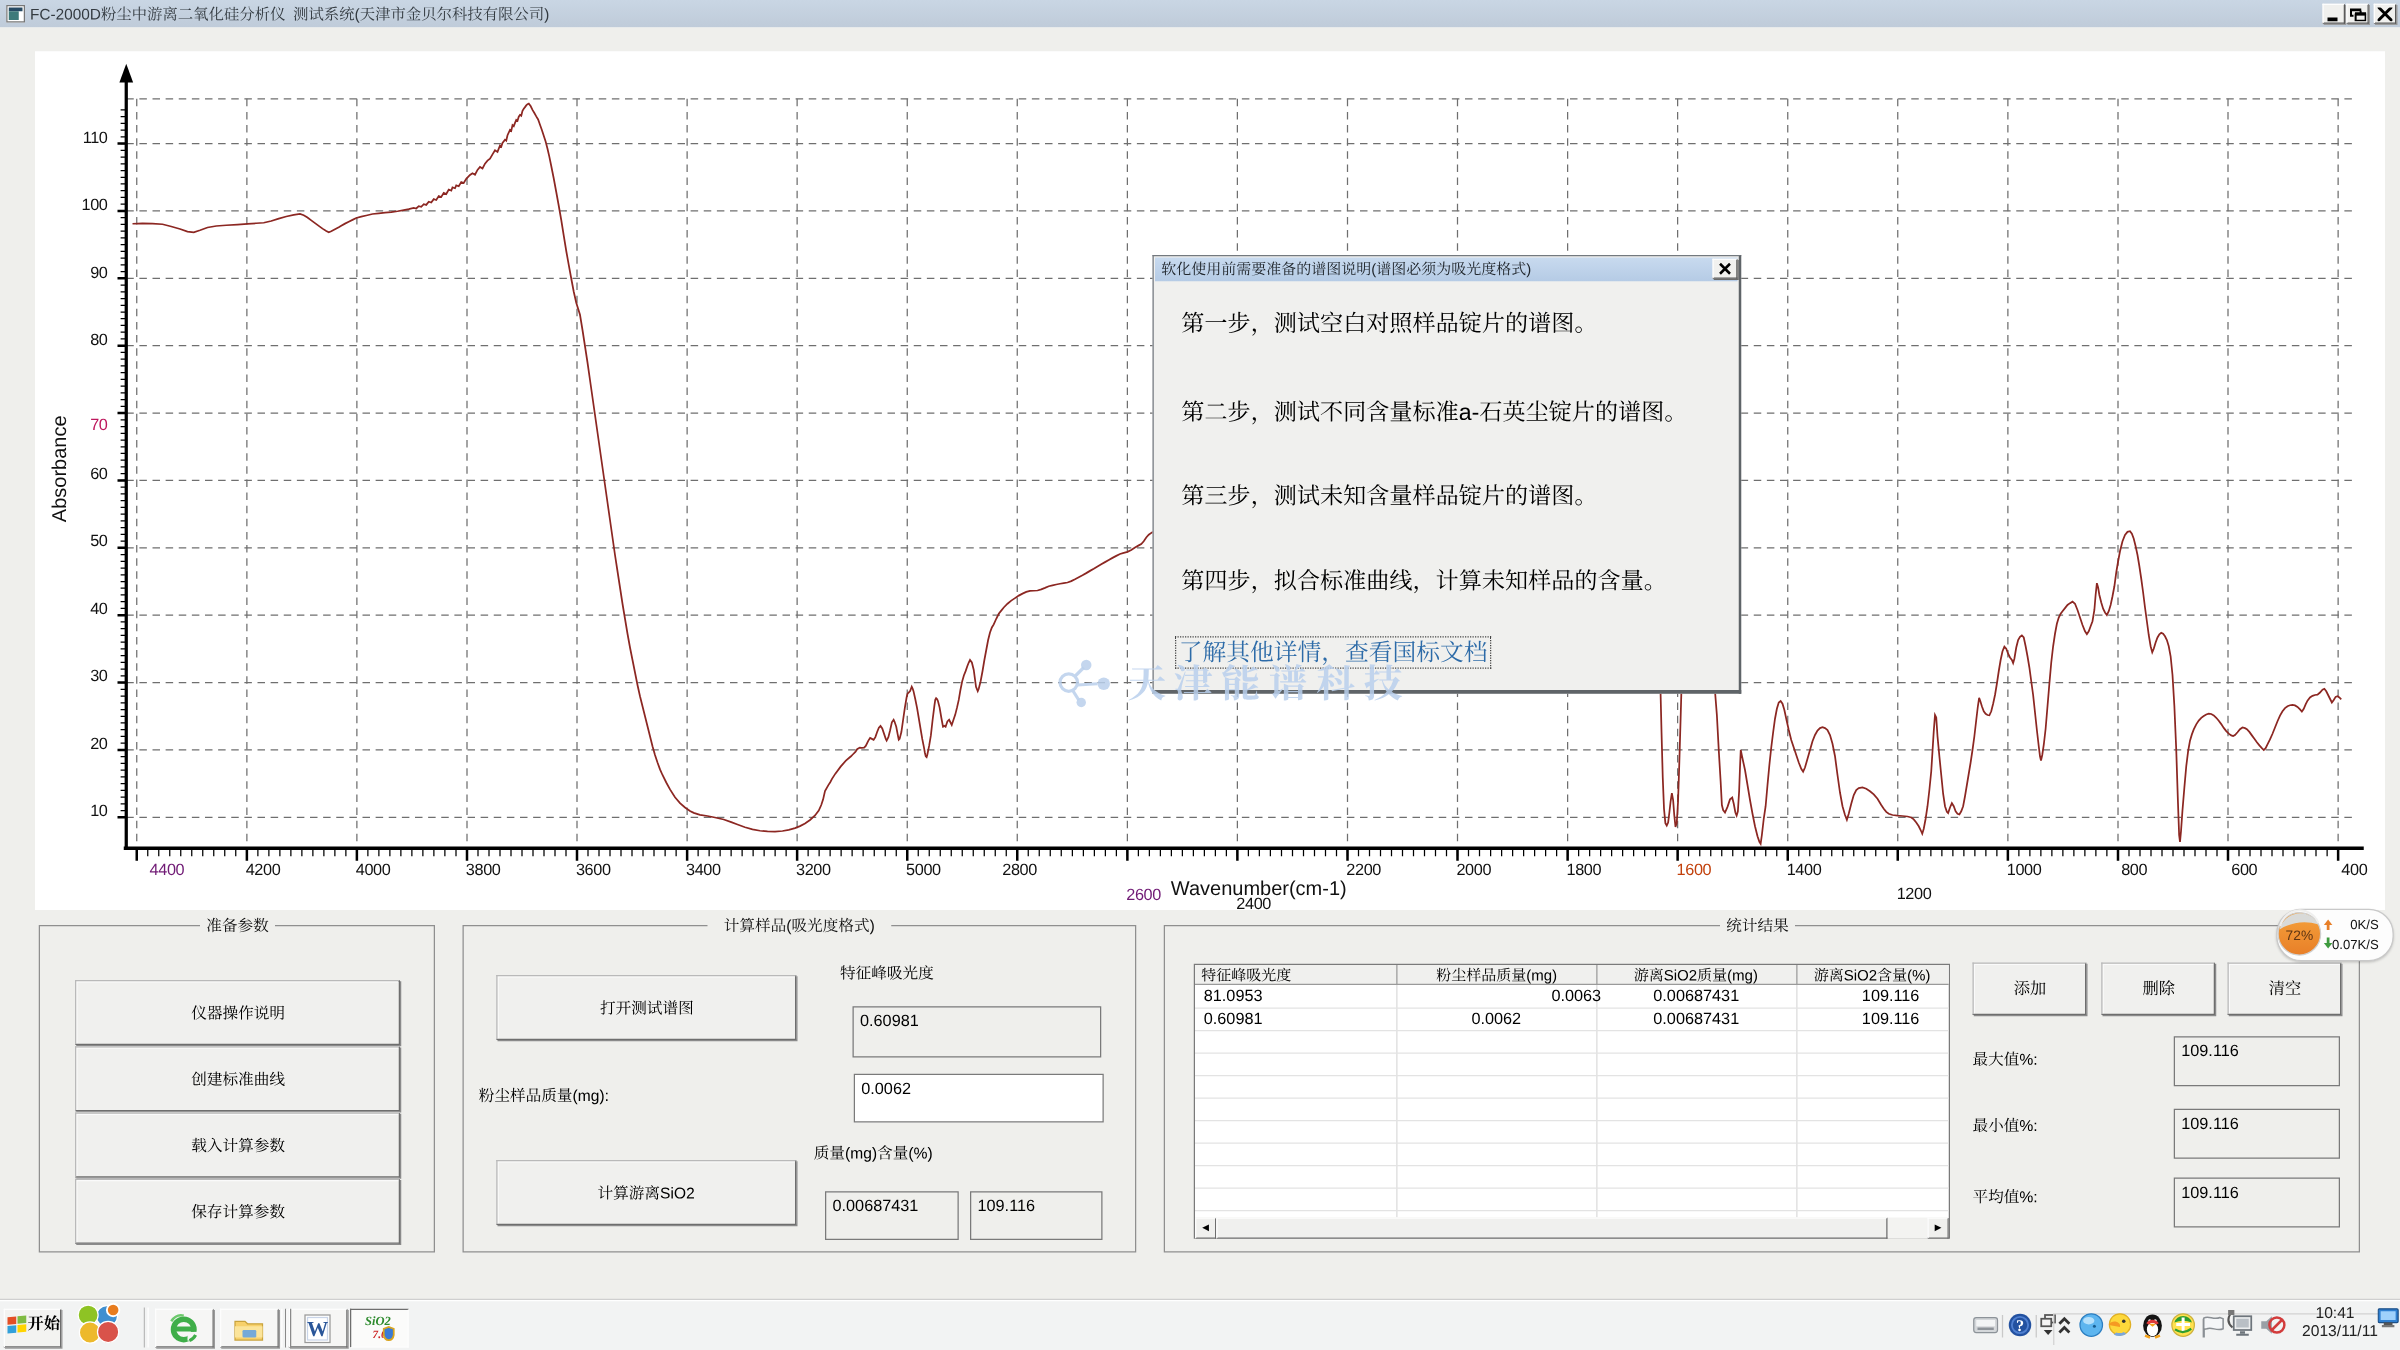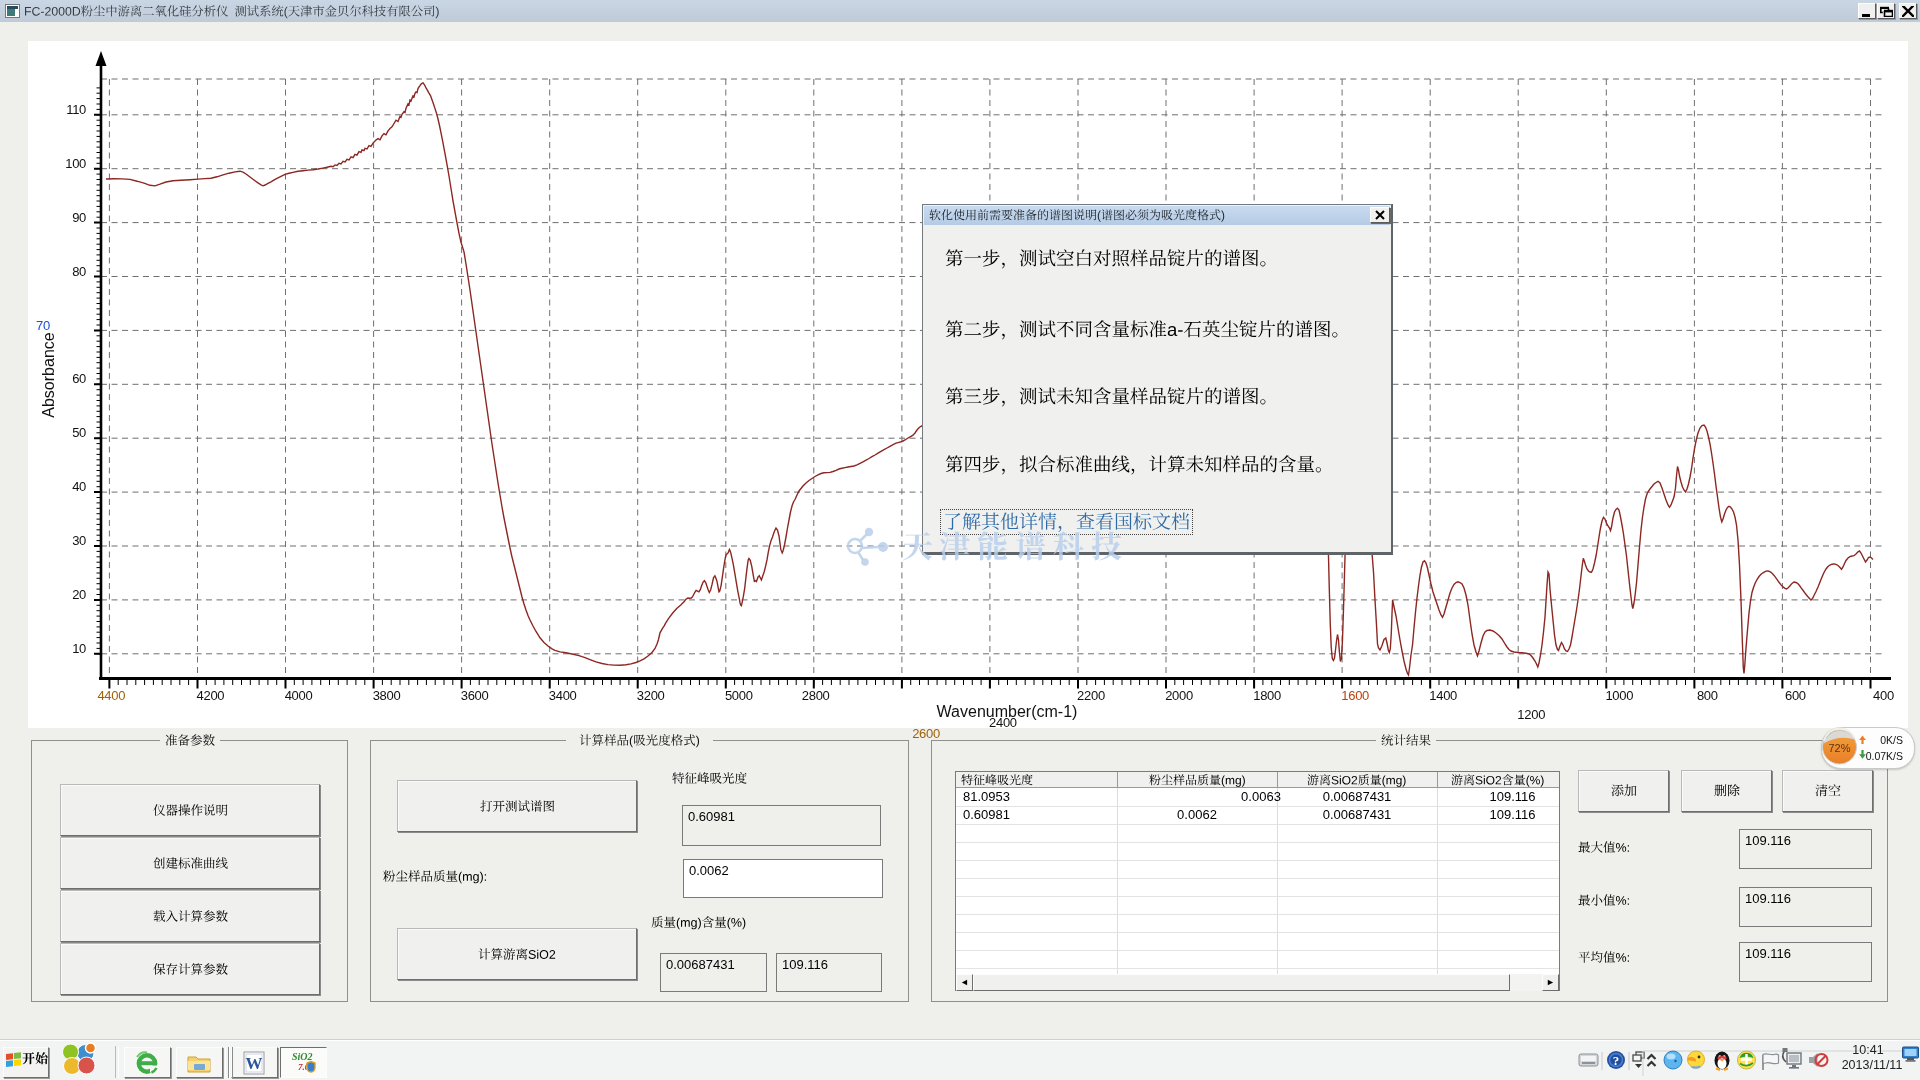--- a/index.html
+++ b/index.html
@@ -255,35 +255,35 @@
     <line x1="99" y1="678.5" x2="1891" y2="678.5" stroke="#000" stroke-width="2.8"></line>
     <polygon points="101,51 95.5,66 106.5,66" fill="#000"></polygon>
     <polyline fill="none" stroke="#8c2722" stroke-width="1.4" points="106,179 114,178.7 122,178.9 130,179.4 137,181.2 144,183.2 150,185.3 155,185.9 160,184.2 166,182 173,180.8 181,180.2 190,179.7 198,179.1 205,178.6 211,178.2 217,176.8 223,174.9 229,173.2 235,171.9 240,171.2 243,172.2 246,174 249,176.3 252,178.5 255,180.7 258,182.9 261,184.8 263,185.8 265,185 268,183.4 271,181.8 273,180.6 276,178.9 279,177.4 282,175.9 285,174.4 289,173.3 293,172.4 298,171.2 303,170.7 308,170.1 313,169.7 318,169 323,168.1 327,167.3 331,166.3 333,166.8 335,164.9 337,165.4 339,163.3 341,163.9 343,161.4 345,162 347,159.3 349,160 351,156.8 353,157.6 355,154.3 357,155.2 359,151.6 361,152.4 362,149.9 364,150.6 365,148.3 367,149 369,145.6 371,146.4 373,143.1 376,140 378,138.6 380,139.8 382,135.9 384,133.6 386,134.8 388,130.9 390,128.5 392,126.9 394,123.5 396,120.2 398,121.5 400,116.4 401,117.3 402,114.3 404,111.7 405,112.5 406,108.2 408,103.9 409,104.7 410,100.1 411,101 412,98.3 413,95.9 414,96.7 415,93.4 416,91.9 417,92.6 418,88.6 419,87 420,85.7 421,84.3 422,83.3 423,82.9 424.5,84.8 426,87.9 427.5,90.4 429,93.1 430.5,95.6 432,99.8 433.5,104 435,108.6 436.5,113.2 438,119 439.5,125.5 441,132.8 443,142.8 445,153.6 447,164.6 449,176 451,188.5 453,200.8 455,211.9 457,222.8 459,233.4 461,242.2 464,251.8 466,264 468,277 470,290 472,304 474,318 476,332 478,346 480,360 482,374 484,388 486,402 488,416 490,430 492,444 494,457 496,470 498,483 500,495 502,507 504,518 506,528 508,538 510,548 512,557 514,565 516,573 518,581 520,589 522,597 524,604 526,610 528,615.5 530,620 533,626 536,631.5 540,637.8 544,642.5 548,646 552,648.8 555,650.3 560,651.9 566,652.8 572,654 579,655.6 585,657.7 590,659.6 596,661.8 602,663.5 608,664.6 614,665.1 620,665.2 626,664.8 631,663.9 636,662.5 640,660.9 644,658.8 648,656 652,652.4 655,648.5 657,644 658.5,639.5 660,632.8 662.8,627.9 664.2,625.8 665.6,623.1 668.3,618.9 672.5,613.3 676.7,608.5 680.8,605 682.2,603.6 684.3,601.5 685.7,599.4 687.8,598.1 689.2,598.3 691.3,598.1 692.6,596.7 694.7,592.5 696.1,590.4 697.5,591.1 698.9,591.8 700.3,589.7 701.7,585.6 703.1,582.1 704.4,580.7 705.8,582.8 707.2,586.9 708.6,591.1 709.3,592.5 710.7,589.7 712.1,584.2 713.5,577.9 714.9,575.8 715.6,577.2 717,581.4 718.3,588.3 719,591.8 719.7,591.1 721.1,585.6 722.5,575.8 723.9,566.1 725.3,557.8 726,555 726.7,554.3 728.1,552.9 729.4,549.4 730.1,550.8 730.8,552.9 732.2,559.2 733.6,566.1 735,574.4 736.4,582.8 737.8,591.1 739.2,598.1 739.9,602.2 740.6,605 741.3,605.7 741.9,603.6 743.3,596.7 744.7,588.3 746.1,575.8 747.5,564.7 748.2,559.9 748.9,558.5 749.6,559.2 750.3,560.6 751.7,566.1 753.1,574.4 754.4,581.4 755.8,580.7 756.5,581.4 757.9,577.2 759.3,575.8 760,577.2 761.4,580 762.8,575.8 764.2,571.7 765.6,566.1 767,559.9 768.3,552.2 769.7,545.3 771.1,540.4 772.5,536.9 773.9,532.8 775,530 776,528 777.5,530 779,536 780.8,549.4 782.2,552.9 783,551 784.5,545 786,537 787.5,528 789,520 790.5,512 792,506 793.5,502 795,499.5 797,495 799,491 801,488.5 803,486 806,483 809,480.5 812,478.5 815,476.5 818,474.9 821,473.5 824,472.7 827,472.6 830,472.4 833,471.5 836,470.3 839,469 842,468.3 845,467.6 848,467 851,466.5 854,466 857,464.9 860,463.4 863,461.8 866,460.2 869,458.5 872,456.7 875,455 878,453.2 881,451.4 884,449.7 887,448 890,446.3 893,444.7 896,443.2 899,442.3 902,441.5 905,440 908,438 911,436.3 913,435.2 915,433 917,430 919,427.8 921,426.3 922,425.8 940,428 970,432 1000,437 1030,442 1060,447 1090,452 1120,457 1150,462 1180,467 1210,472 1240,477 1270,482 1295,488 1310,496 1318,508 1322,520 1328.3,548 1329.2,585 1330.2,622 1331.2,647 1332.3,658.5 1333.4,660.5 1334.5,658 1335.5,650 1336.5,641 1337.5,634.5 1338.5,640 1339.4,652 1340.4,661.5 1341.4,658.5 1342.4,642 1343.4,612 1344.4,578 1345.2,550 1350,507 1354,498 1358,494 1362,497 1365,505 1368,518 1370,532 1372,553 1373.5,572 1375,600 1376.5,625 1377.5,644 1378.5,648 1380,650 1382,645.5 1384,639.5 1385.8,638 1387,643 1388.3,650 1389.3,652.5 1390.3,649 1391.3,633 1392,614 1392.6,600 1393.4,604 1396,616 1398,628 1400,640 1402,651 1404,661 1406,669 1407.5,673.5 1408.5,675 1409.5,668 1411,655 1412.5,645 1414,628 1415.5,612 1417,598 1418.5,586 1420,575 1421.5,567 1423,562 1424.5,560.8 1426,563 1427.5,568 1429,575 1431,584 1433,592 1435,598 1437,604 1439,610 1441,615 1442.5,617.3 1444,614 1446,607 1448,600 1450,593 1452,588 1454,584.5 1456,582.5 1458,581.8 1460,582.5 1462,584 1464,588 1466,595 1468,605 1470,620 1472,634 1474,645 1476,652 1477.5,655.8 1479,651 1481,643 1483,636 1485,632 1487,630.5 1490,630 1493,631 1496,633 1499,635.5 1502,639 1505,644 1507,647 1509,649.5 1511,651 1514,652 1518,652.5 1522,652.8 1526,653.2 1529,654 1531,655.5 1533,658 1535,661 1536.5,664 1537.8,667 1539,663 1540.5,655 1542,645 1543.5,632 1545,617 1546,601 1547,585 1548,572 1549,574 1550,589 1551.5,605 1553,620 1554.5,635 1556,645 1557.5,649.5 1558.5,650.5 1560,646 1561.5,642.5 1563,645 1564.5,649 1566,651 1567.5,651.5 1569,649 1570.5,645 1572,637 1573.5,628 1575,619 1576.5,610 1578,600 1579.5,589 1581,576 1582.3,565 1583.3,558.3 1584.3,561 1585.5,565 1587,569 1588.5,571 1590,572 1591.5,572.3 1593,569 1594.5,563 1596,556 1597.5,547 1599,537 1600.5,528 1602,521 1603.5,517.3 1605,519 1606.5,523 1608,526 1609.5,528 1610.5,530.5 1611.5,527 1613,518 1614.5,512 1616,509.5 1617.5,508.3 1619,510 1620.5,517 1622,525 1623.5,534 1625,545 1626.5,556 1628,570 1629.5,584 1631,597 1632,605 1632.8,608.5 1633.8,604 1635,596 1636.5,583 1638,565 1639.5,547 1641,530 1642.5,517 1644,507 1645.5,499 1647,494 1648.5,491 1650,489 1652,486.5 1654,484 1656,482.5 1658,481.3 1660,483 1662,488 1664,494 1666,500 1668,505 1669.5,507.3 1671,505 1672.5,501 1674,497 1675.5,488 1676.5,476 1677.5,466.5 1678.5,470 1679.5,476 1681,482 1682.5,487 1684,490 1685.5,492 1687,489 1688.5,484 1690,477 1691.5,469 1693,458 1694.5,449 1696,441 1698,433 1700,428 1702,425.5 1704,425 1705.5,427 1707,431 1708.5,437 1710,444 1711.5,453 1713,463 1714.5,474 1716,486 1717.5,497 1719,508 1720.5,517 1721.8,521.8 1723,519 1724.5,514 1726,510 1727.5,507.5 1729,506.3 1730.5,507 1732,509 1733.5,512 1735,517 1736.5,525 1738,540 1739.5,565 1741,600 1742.3,640 1743.3,668 1744,673.5 1744.8,665 1746,648 1747.5,630 1749,613 1750.5,601 1752,592.5 1753.5,587.5 1755,583.5 1757,579.5 1759,576.5 1761,574.3 1763,572.8 1765,571.6 1767,570.9 1769,571.2 1771,572.3 1773,574.2 1775,576.6 1777,579.3 1779,582.3 1781,584.9 1783,586.9 1785,588.3 1786.5,588.9 1788,588 1790,585.8 1792,583.4 1794,582 1796,582.5 1797.5,583.3 1799.5,585.5 1801.5,588.3 1803.5,591 1805.5,593.8 1807.5,596.3 1809.5,598.5 1811,600 1812.5,598.5 1814,595.5 1816,591.5 1818,587 1820,582 1822,577 1824,572.5 1826,569 1828,566.5 1830,565 1832,564.2 1834,563.9 1836,564.3 1838,565.5 1840,567.5 1841.5,569.3 1843,567 1844.5,563.5 1846,560.5 1848,558 1850,556.7 1852,556 1854,555.7 1856,554 1858,551.8 1859.5,551 1861,553 1862.5,556 1864,559 1865.5,562 1867,560 1868.5,557.5 1870,557 1871.5,558 1873,559.5"></polyline>
   </svg>
 <div style="position:absolute;left:36px;top:640.8px;width:50px;height:15px;font:13px 'Liberation Sans',sans-serif;color:#111;text-align:right;line-height:15px;letter-spacing:-0.3px">10</div>
 <div style="position:absolute;left:36px;top:586.9px;width:50px;height:15px;font:13px 'Liberation Sans',sans-serif;color:#111;text-align:right;line-height:15px;letter-spacing:-0.3px">20</div>
 <div style="position:absolute;left:36px;top:533.0px;width:50px;height:15px;font:13px 'Liberation Sans',sans-serif;color:#111;text-align:right;line-height:15px;letter-spacing:-0.3px">30</div>
 <div style="position:absolute;left:36px;top:479.09999999999997px;width:50px;height:15px;font:13px 'Liberation Sans',sans-serif;color:#111;text-align:right;line-height:15px;letter-spacing:-0.3px">40</div>
 <div style="position:absolute;left:36px;top:425.19999999999993px;width:50px;height:15px;font:13px 'Liberation Sans',sans-serif;color:#111;text-align:right;line-height:15px;letter-spacing:-0.3px">50</div>
 <div style="position:absolute;left:36px;top:371.29999999999995px;width:50px;height:15px;font:13px 'Liberation Sans',sans-serif;color:#111;text-align:right;line-height:15px;letter-spacing:-0.3px">60</div>
-<div style="position:absolute;left:36px;top:318px;width:50px;height:15px;font:13px 'Liberation Sans',sans-serif;color:#1d4ed8;text-align:left;line-height:15px;letter-spacing:-0.3px">70</div>
+<div style="position:absolute;left:36px;top:332px;width:50px;height:15px;font:13px 'Liberation Sans',sans-serif;color:#be185d;text-align:right;line-height:15px;letter-spacing:-0.3px">70</div>
 <div style="position:absolute;left:36px;top:263.49999999999994px;width:50px;height:15px;font:13px 'Liberation Sans',sans-serif;color:#111;text-align:right;line-height:15px;letter-spacing:-0.3px">80</div>
 <div style="position:absolute;left:36px;top:209.59999999999997px;width:50px;height:15px;font:13px 'Liberation Sans',sans-serif;color:#111;text-align:right;line-height:15px;letter-spacing:-0.3px">90</div>
 <div style="position:absolute;left:36px;top:155.7px;width:50px;height:15px;font:13px 'Liberation Sans',sans-serif;color:#111;text-align:right;line-height:15px;letter-spacing:-0.3px">100</div>
 <div style="position:absolute;left:36px;top:101.79999999999995px;width:50px;height:15px;font:13px 'Liberation Sans',sans-serif;color:#111;text-align:right;line-height:15px;letter-spacing:-0.3px">110</div>
-<div style="position:absolute;left:97.4px;top:687.5px;width:50px;height:15px;font:13px 'Liberation Sans',sans-serif;color:#a16207;text-align:left;line-height:15px;letter-spacing:-0.3px">4400</div>
+<div style="position:absolute;left:97.4px;top:687.5px;width:50px;height:15px;font:13px 'Liberation Sans',sans-serif;color:#701a75;text-align:right;line-height:15px;letter-spacing:-0.3px">4400</div>
 <div style="position:absolute;left:185.453px;top:687.5px;width:50px;height:15px;font:13px 'Liberation Sans',sans-serif;color:#111;text-align:center;line-height:15px;letter-spacing:-0.3px">4200</div>
 <div style="position:absolute;left:273.506px;top:687.5px;width:50px;height:15px;font:13px 'Liberation Sans',sans-serif;color:#111;text-align:center;line-height:15px;letter-spacing:-0.3px">4000</div>
 <div style="position:absolute;left:361.55899999999997px;top:687.5px;width:50px;height:15px;font:13px 'Liberation Sans',sans-serif;color:#111;text-align:center;line-height:15px;letter-spacing:-0.3px">3800</div>
 <div style="position:absolute;left:449.61199999999997px;top:687.5px;width:50px;height:15px;font:13px 'Liberation Sans',sans-serif;color:#111;text-align:center;line-height:15px;letter-spacing:-0.3px">3600</div>
 <div style="position:absolute;left:537.665px;top:687.5px;width:50px;height:15px;font:13px 'Liberation Sans',sans-serif;color:#111;text-align:center;line-height:15px;letter-spacing:-0.3px">3400</div>
 <div style="position:absolute;left:625.718px;top:687.5px;width:50px;height:15px;font:13px 'Liberation Sans',sans-serif;color:#111;text-align:center;line-height:15px;letter-spacing:-0.3px">3200</div>
 <div style="position:absolute;left:713.771px;top:687.5px;width:50px;height:15px;font:13px 'Liberation Sans',sans-serif;color:#111;text-align:center;line-height:15px;letter-spacing:-0.3px">5000</div>
 <div style="position:absolute;left:801.824px;top:687.5px;width:50px;height:15px;font:13px 'Liberation Sans',sans-serif;color:#111;line-height:15px;letter-spacing:-0.3px">2800</div>
-<div style="position:absolute;left:889.877px;top:726px;width:50px;height:15px;font:13px 'Liberation Sans',sans-serif;color:#a16207;text-align:right;line-height:15px;letter-spacing:-0.3px">2600</div>
+<div style="position:absolute;left:889.877px;top:708px;width:50px;height:15px;font:13px 'Liberation Sans',sans-serif;color:#701a75;text-align:center;line-height:15px;letter-spacing:-0.3px">2600</div>
 <div style="position:absolute;left:977.93px;top:715px;width:50px;height:15px;font:13px 'Liberation Sans',sans-serif;color:#111;text-align:center;line-height:15px;letter-spacing:-0.3px">2400</div>
 <div style="position:absolute;left:1065.983px;top:687.5px;width:50px;height:15px;font:13px 'Liberation Sans',sans-serif;color:#111;text-align:center;line-height:15px;letter-spacing:-0.3px">2200</div>
 <div style="position:absolute;left:1154.036px;top:687.5px;width:50px;height:15px;font:13px 'Liberation Sans',sans-serif;color:#111;text-align:center;line-height:15px;letter-spacing:-0.3px">2000</div>
 <div style="position:absolute;left:1242.089px;top:687.5px;width:50px;height:15px;font:13px 'Liberation Sans',sans-serif;color:#111;text-align:center;line-height:15px;letter-spacing:-0.3px">1800</div>
 <div style="position:absolute;left:1330.142px;top:687.5px;width:50px;height:15px;font:13px 'Liberation Sans',sans-serif;color:#c2410c;text-align:center;line-height:15px;letter-spacing:-0.3px">1600</div>
 <div style="position:absolute;left:1418.1950000000002px;top:687.5px;width:50px;height:15px;font:13px 'Liberation Sans',sans-serif;color:#111;text-align:center;line-height:15px;letter-spacing:-0.3px">1400</div>
 <div style="position:absolute;left:1506.248px;top:707px;width:50px;height:15px;font:13px 'Liberation Sans',sans-serif;color:#111;text-align:center;line-height:15px;letter-spacing:-0.3px">1200</div>
 <div style="position:absolute;left:1594.301px;top:687.5px;width:50px;height:15px;font:13px 'Liberation Sans',sans-serif;color:#111;text-align:center;line-height:15px;letter-spacing:-0.3px">1000</div>
 <div style="position:absolute;left:1682.354px;top:687.5px;width:50px;height:15px;font:13px 'Liberation Sans',sans-serif;color:#111;text-align:center;line-height:15px;letter-spacing:-0.3px">800</div>
 <div style="position:absolute;left:1770.4070000000002px;top:687.5px;width:50px;height:15px;font:13px 'Liberation Sans',sans-serif;color:#111;text-align:center;line-height:15px;letter-spacing:-0.3px">600</div>

